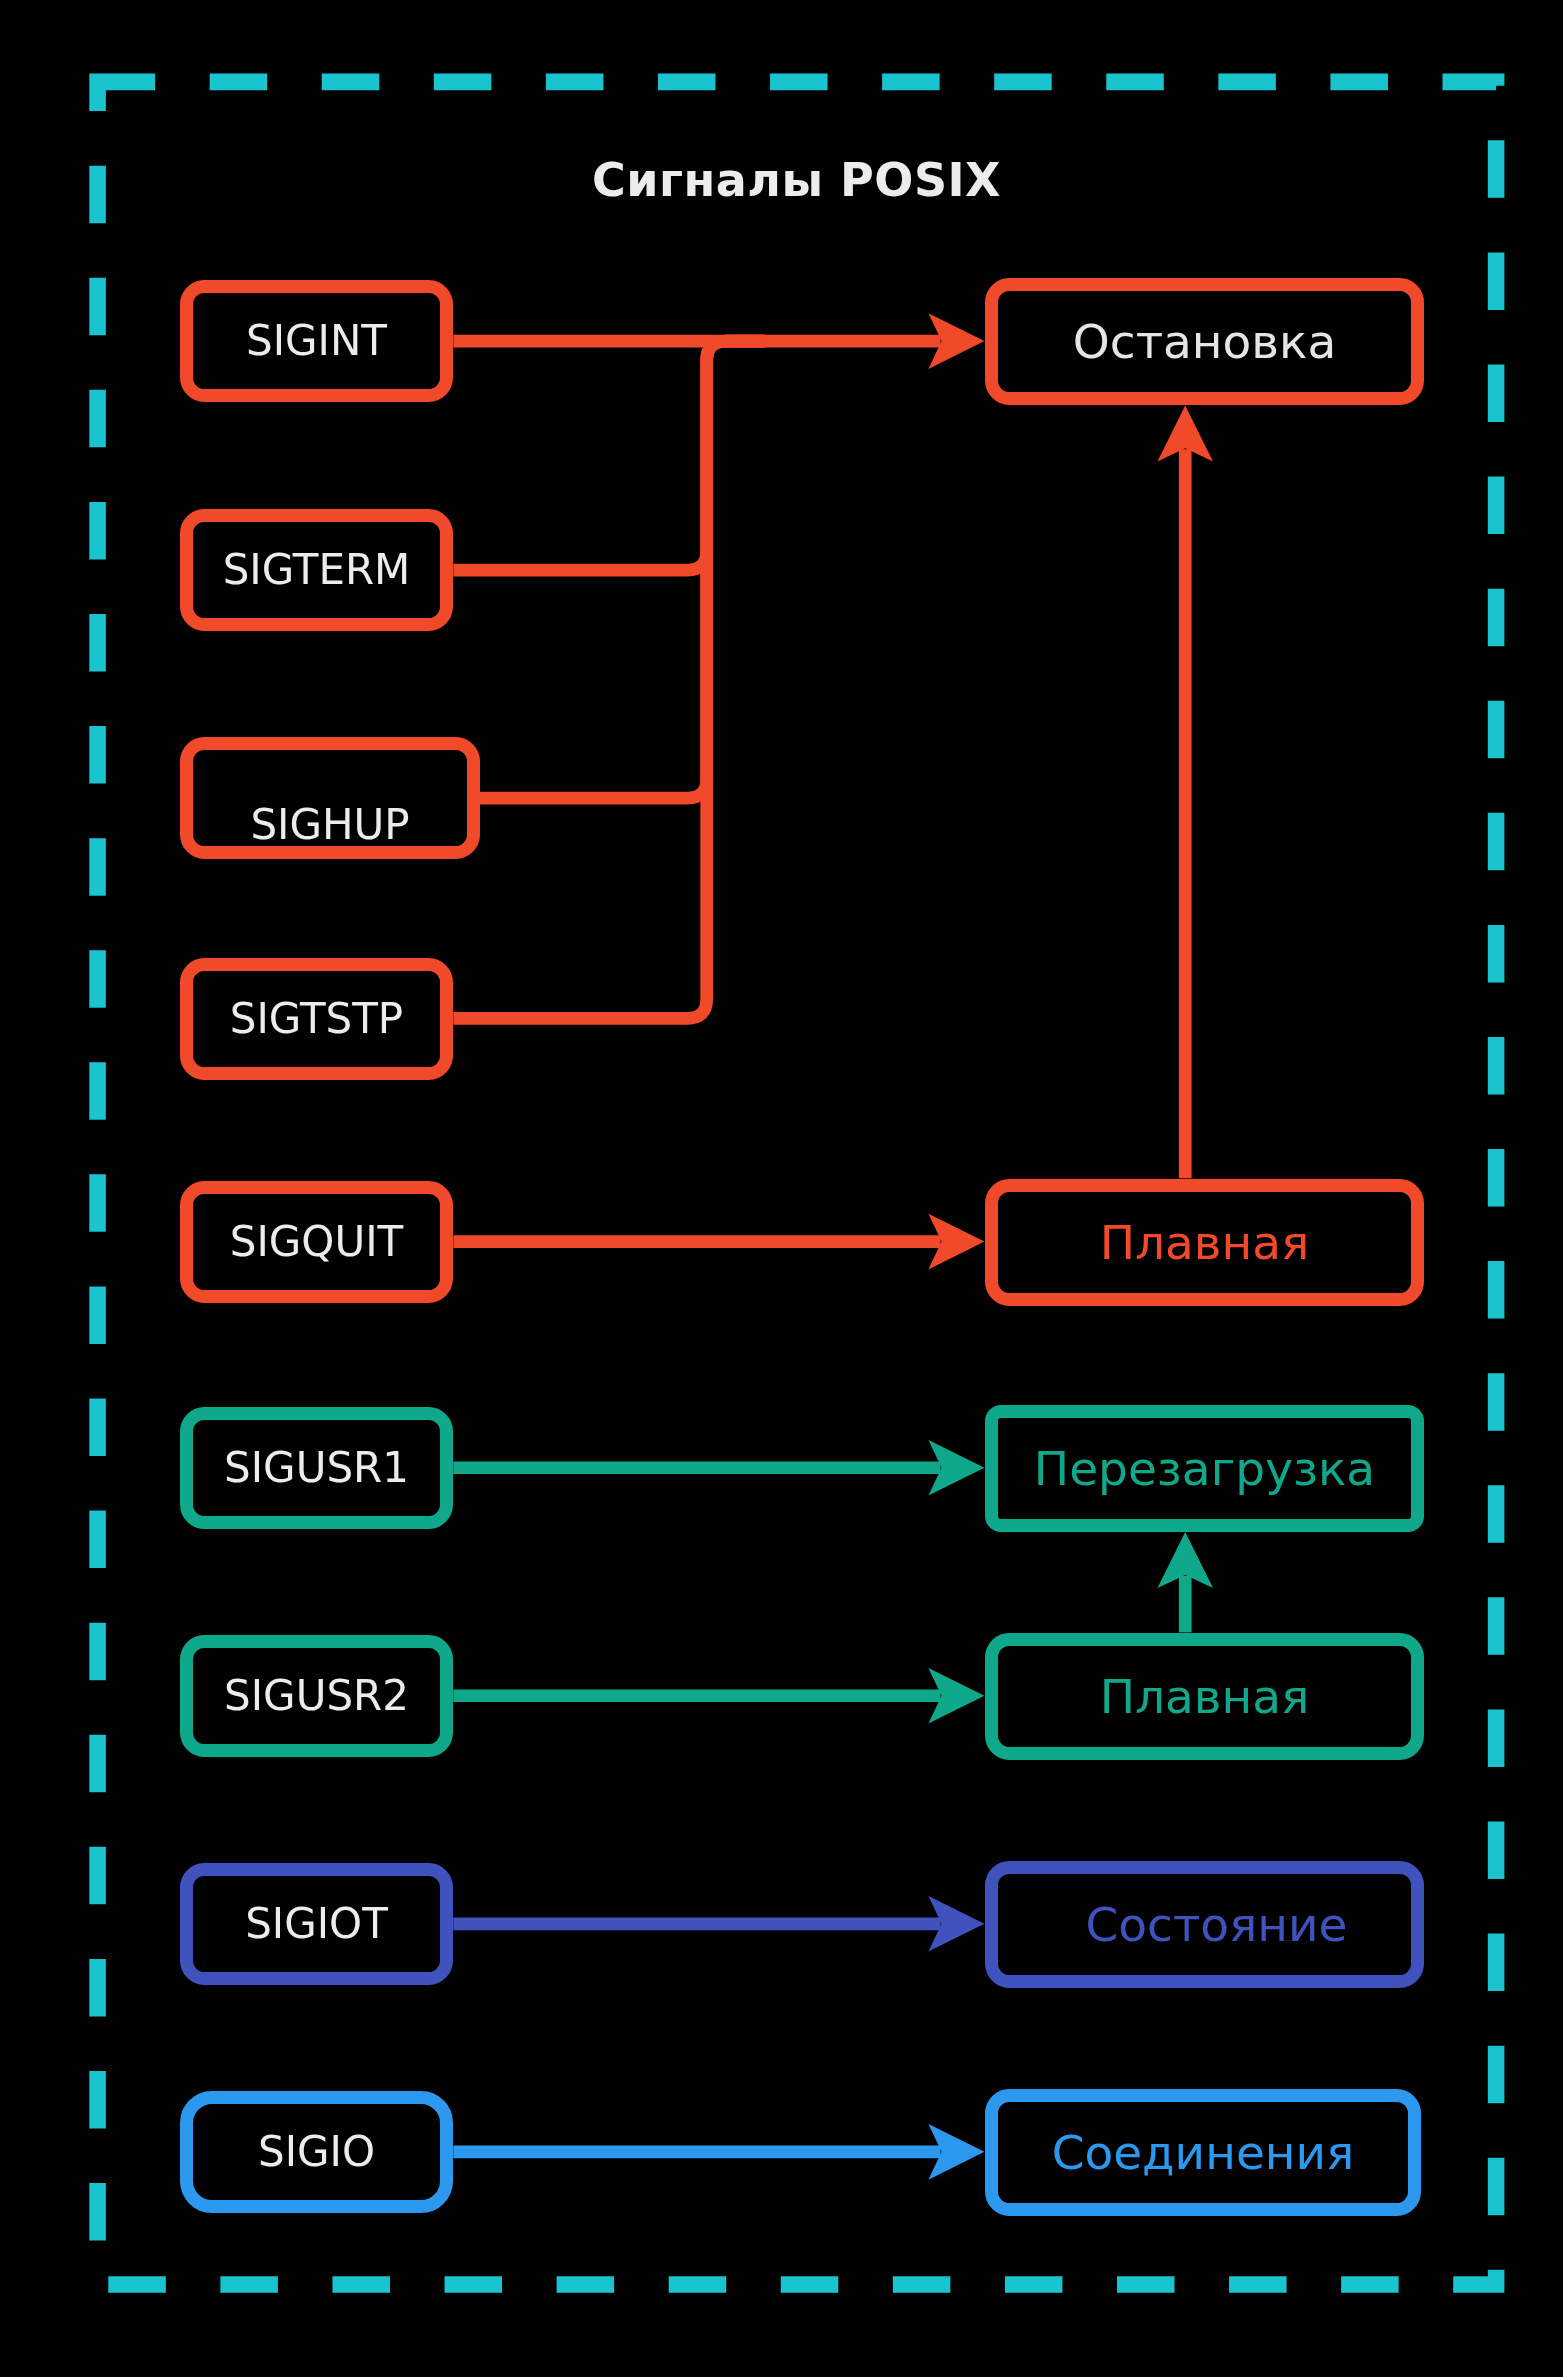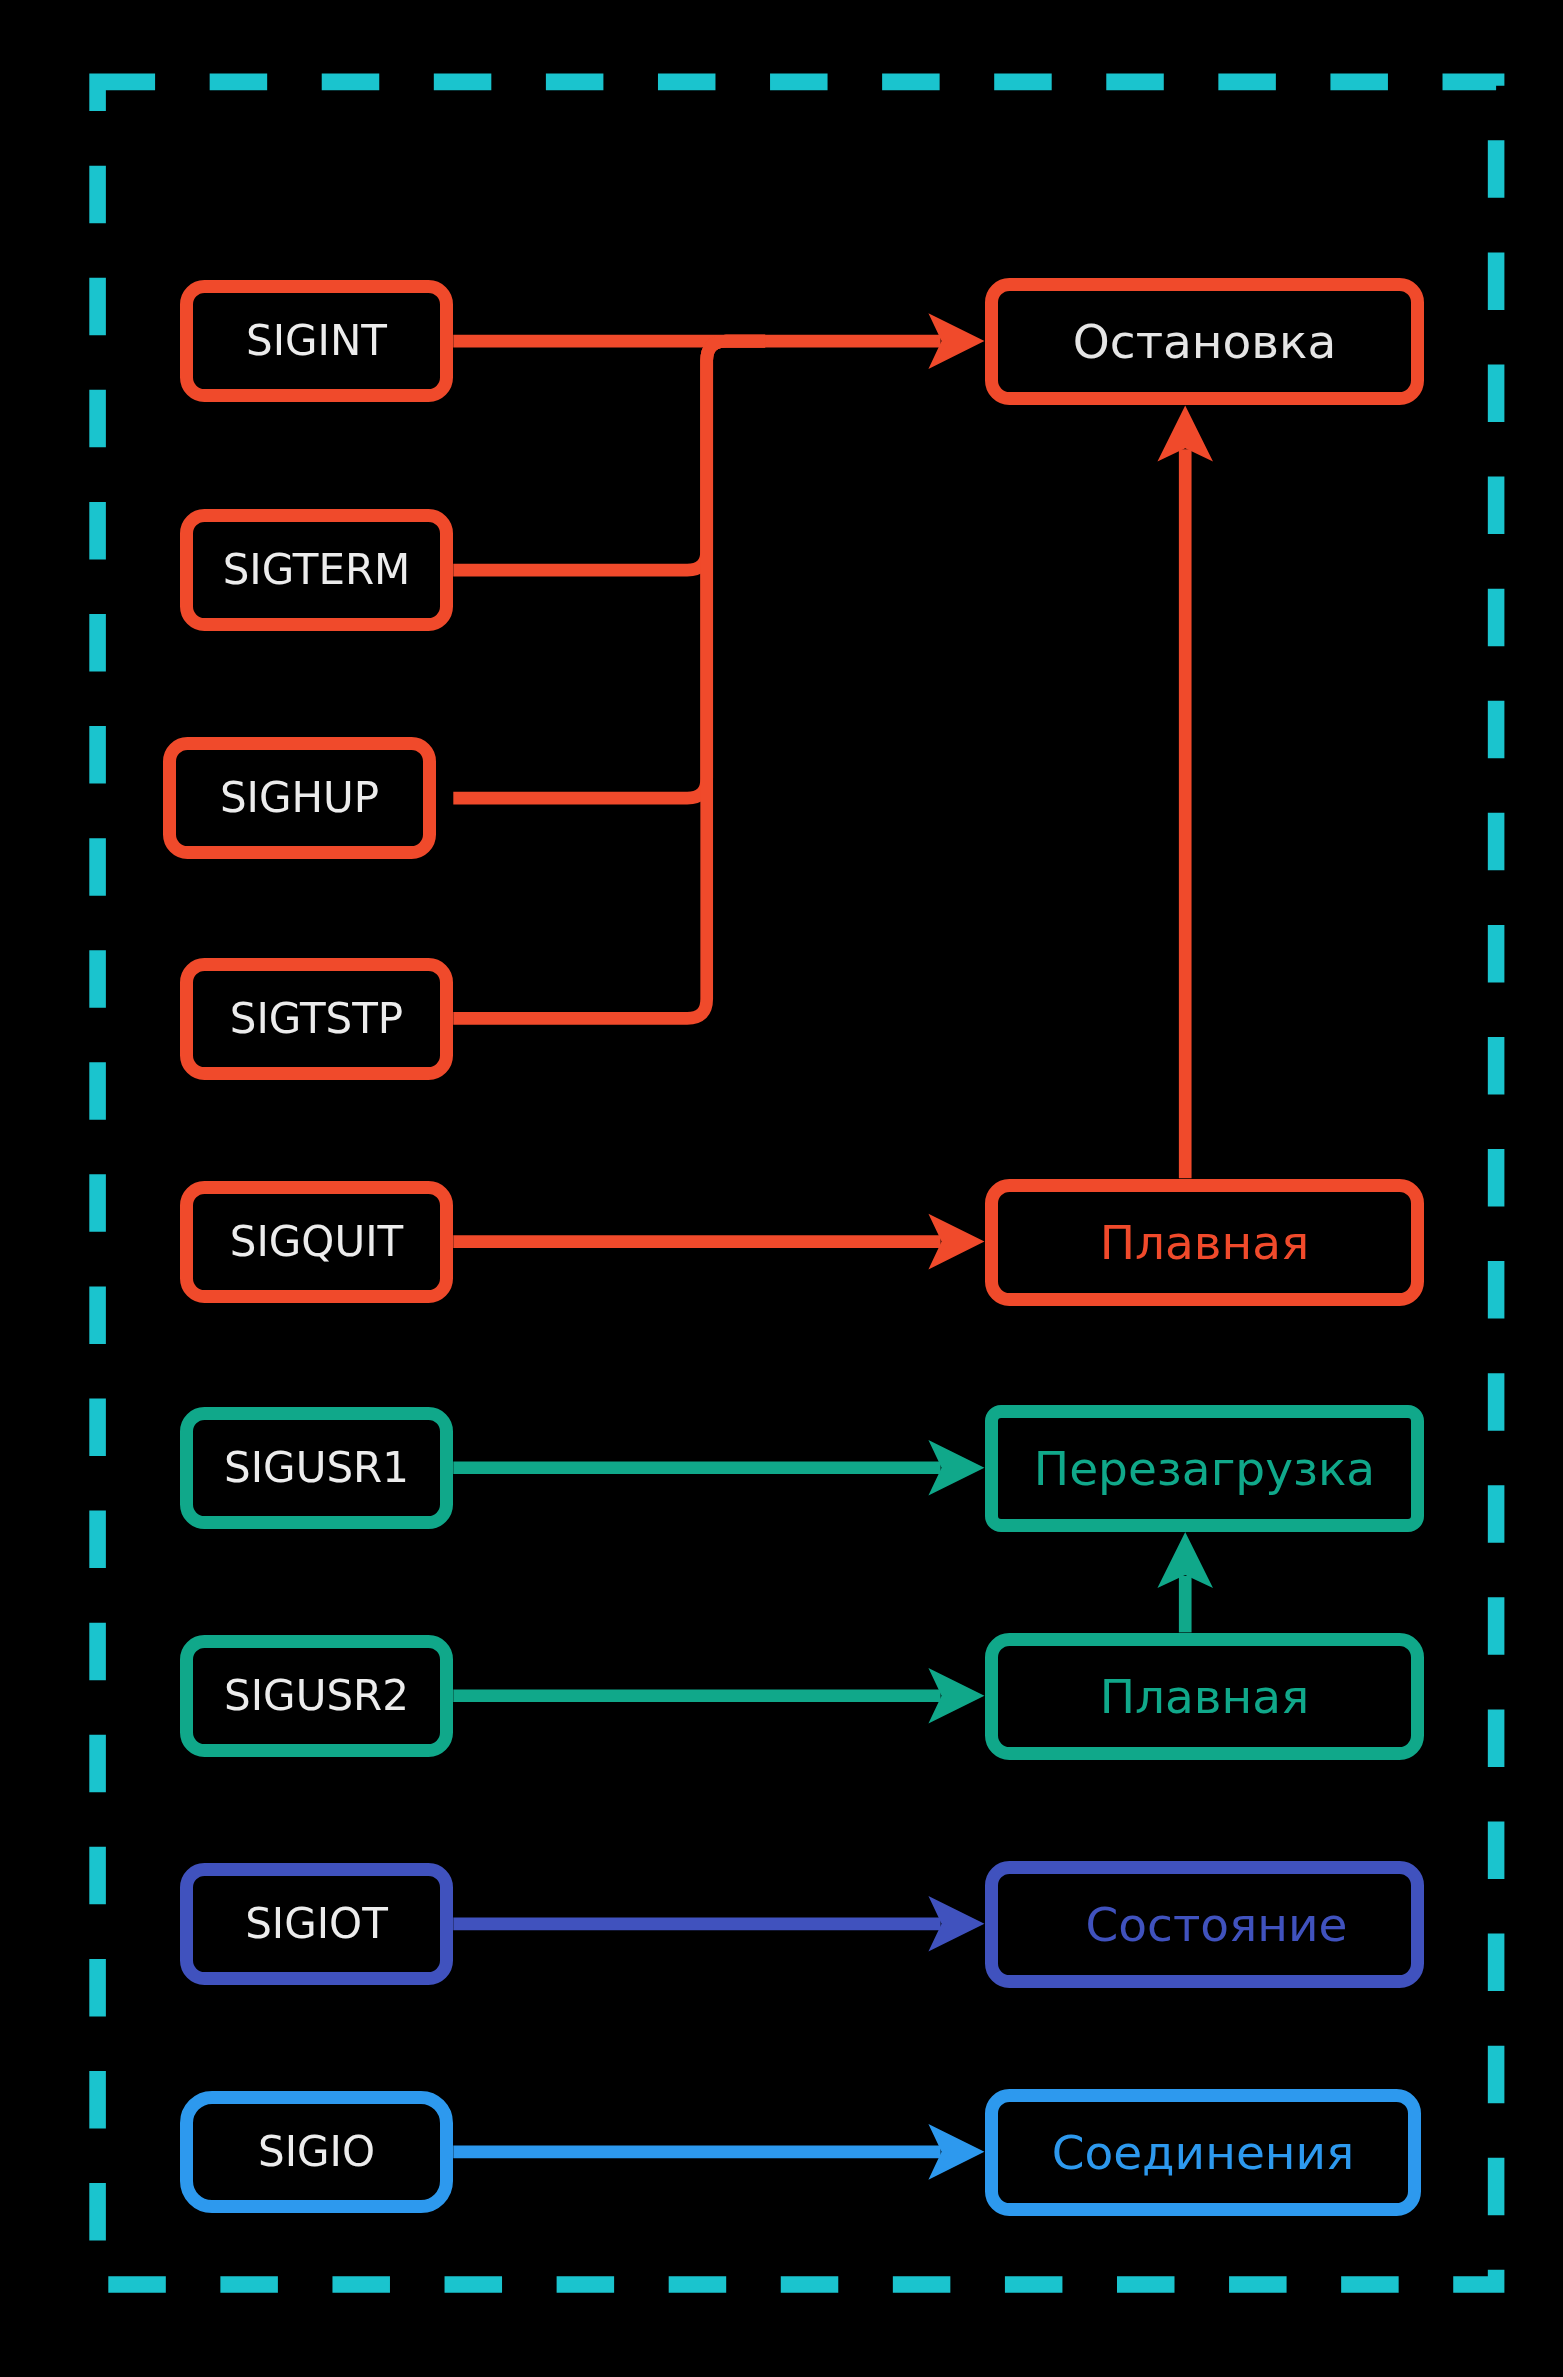--- a/index.html
+++ b/index.html
@@ -76,28 +76,29 @@
       <polygon points="2020,3012 1905,2955 1932,3012 1905,3069" fill="#10a88a"></polygon>
       <path d="M 930 3480 H 1930" fill="none" stroke="#10a88a" stroke-width="26"></path>
       <polygon points="2020,3480 1905,3423 1932,3480 1905,3537" fill="#10a88a"></polygon>
       <path d="M 2432 3350 V 3234" fill="none" stroke="#10a88a" stroke-width="26"></path>
       <polygon points="2432,3144 2375,3259 2432,3232 2489,3259" fill="#10a88a"></polygon>
       <path d="M 930 3948 H 1930" fill="none" stroke="#4052be" stroke-width="26"></path>
       <polygon points="2020,3948 1905,3891 1932,3948 1905,4005" fill="#4052be"></polygon>
       <path d="M 930 4416 H 1930" fill="none" stroke="#2d99ee" stroke-width="26"></path>
       <polygon points="2020,4416 1905,4359 1932,4416 1905,4473" fill="#2d99ee"></polygon>
     </svg>
+  <div class="diagram-title">Сигналы POSIX</div>
   <div id="nodes-root">
       <div class="node signal" style="left: 180px; top: 280px; width: 273px; height: 122px; border-color: rgb(240, 74, 43);">
         <span class="label">SIGINT</span>
       </div>
       <div class="node signal" style="left: 180px; top: 509px; width: 273px; height: 122px; border-color: rgb(240, 74, 43);">
         <span class="label">SIGTERM</span>
       </div>
-      <div class="node signal" style="left: 163px; top: 737px; width: 273px; height: 122px; border-color: rgb(240, 74, 43);">
+      <div class="node signal" style="left: 180px; top: 737px; width: 300px; height: 122px; border-color: rgb(240, 74, 43); align-items: flex-end;">
         <span class="label">SIGHUP</span>
       </div>
       <div class="node signal" style="left: 180px; top: 958px; width: 273px; height: 122px; border-color: rgb(240, 74, 43);">
         <span class="label">SIGTSTP</span>
       </div>
       <div class="node signal" style="left: 180px; top: 1181px; width: 273px; height: 122px; border-color: rgb(240, 74, 43);">
         <span class="label">SIGQUIT</span>
       </div>
       <div class="node signal" style="left: 180px; top: 1407px; width: 273px; height: 122px; border-color: rgb(16, 168, 138);">
         <span class="label">SIGUSR1</span>

